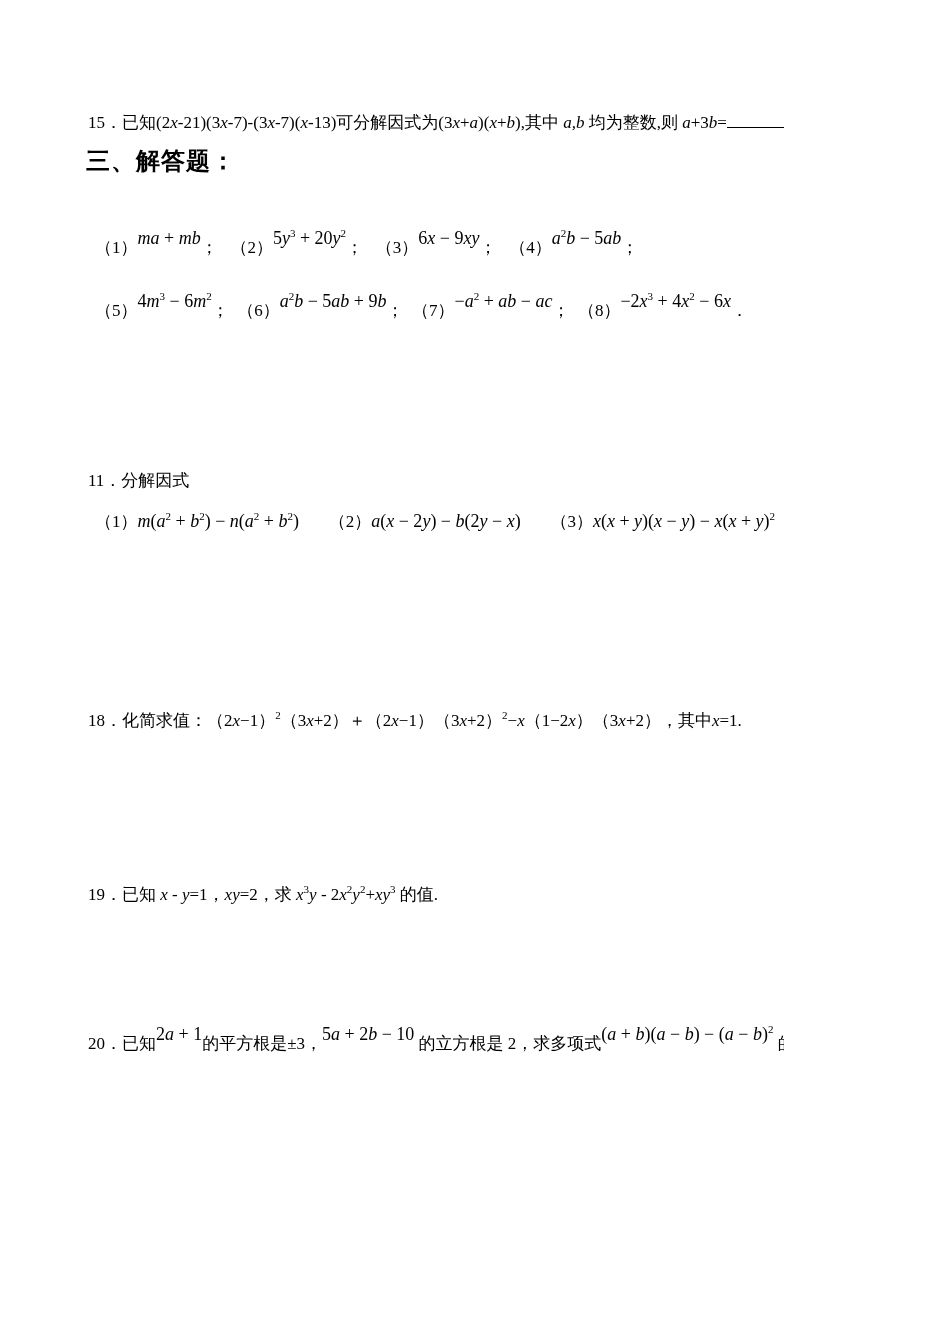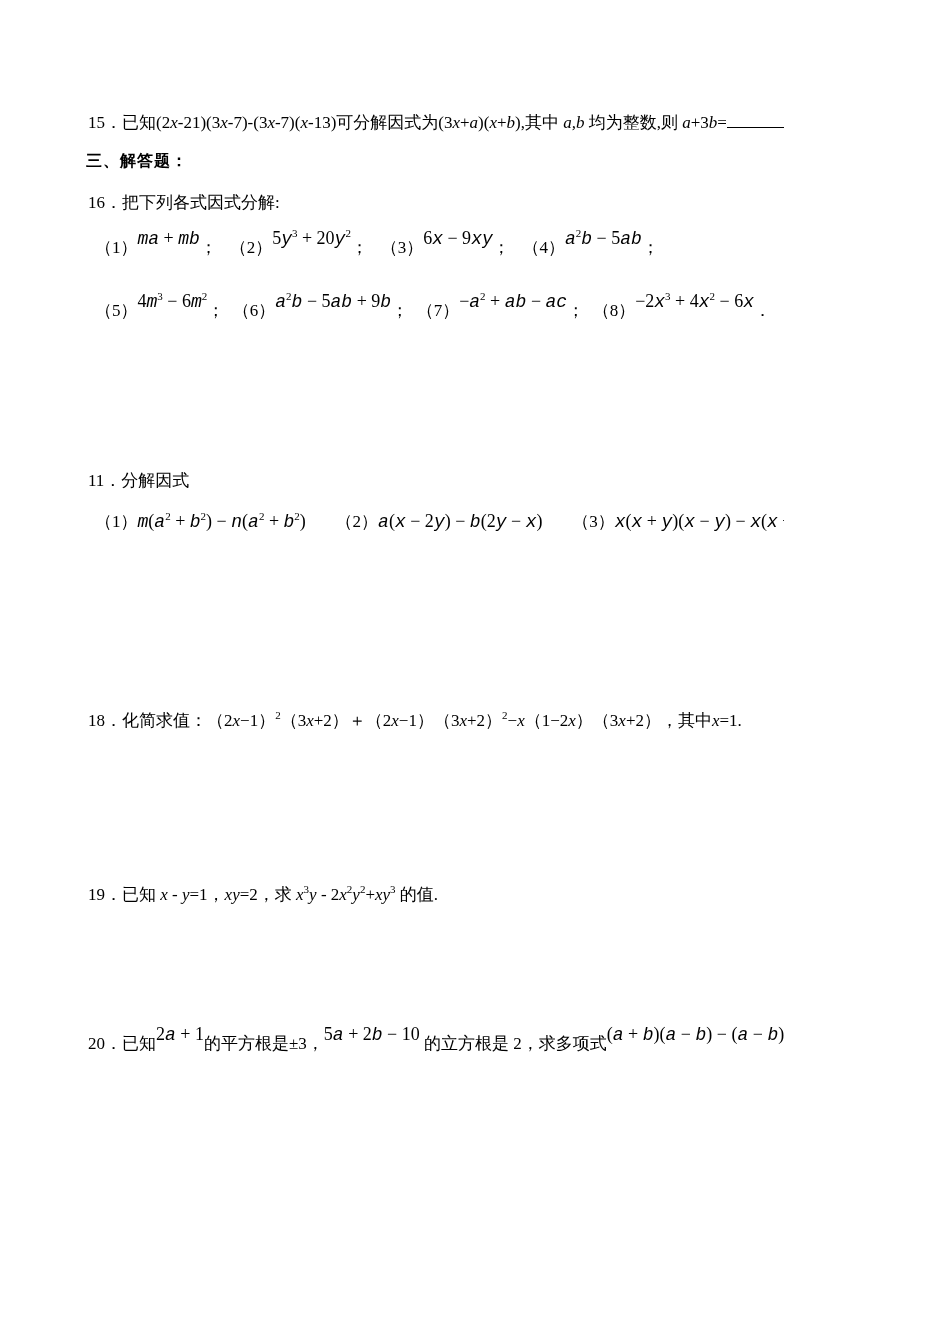--- a/index.html
+++ b/index.html
@@ -13,49 +13,48 @@
   .line{
     position:absolute;
     white-space:nowrap;
     font-size:17px;
     line-height:30px;
     color:#000;
   }
   .heading{
     font-family:"Liberation Sans","DejaVu Sans",sans-serif;
     font-weight:700;
-    font-size:16px;
+    font-size:24px;
     letter-spacing:1px;
   }
   
   .seg-n{font-style:normal;}
   .seg-i{font-style:italic;font-family:"Liberation Serif","DejaVu Serif",serif;}
   .seg-sup{vertical-align:super;font-size:11px;line-height:0;}
   .seg-m{font-family:"Liberation Serif","DejaVu Serif",serif;font-size:18px;}
-  .seg-mi{font-family:Liberation Mono, monospace;font-style:italic;font-size:18px;}
+  .seg-mi{font-family:Liberation Serif, serif;font-style:italic;font-size:18px;}
   .seg-msup{font-family:"Liberation Serif","DejaVu Serif",serif;vertical-align:super;font-size:11px;line-height:0;}
   
   .raise .seg-m,.raise .seg-mi,.raise .seg-msup{position:relative;top:-9px;}
   .seg-blank{
     display:inline-block;
     width:86px;height:1.05em;
     border-bottom:1.4px solid #000;
     vertical-align:baseline;
   }
 </style>
 </head>
 <body>
 
 <div class="page">
 
   <div class="line" style="left:88px;top:108px"><span class="seg-n">15．已知(2</span><span class="seg-i">x</span><span class="seg-n">-21)(3</span><span class="seg-i">x</span><span class="seg-n">-7)-(3</span><span class="seg-i">x</span><span class="seg-n">-7)(</span><span class="seg-i">x</span><span class="seg-n">-13)可分解因式为(3</span><span class="seg-i">x</span><span class="seg-n">+</span><span class="seg-i">a</span><span class="seg-n">)(</span><span class="seg-i">x</span><span class="seg-n">+</span><span class="seg-i">b</span><span class="seg-n">),其中 </span><span class="seg-i">a,b</span><span class="seg-n"> 均为整数,则 </span><span class="seg-i">a</span><span class="seg-n">+3</span><span class="seg-i">b</span><span class="seg-n">=</span><span class="seg-blank"></span><span class="seg-n">。</span></div>
 
   <div class="line heading" style="left:86px;top:146px">三、解答题：</div>
 
-  <div class="line" style="left:88px;top:188px"><span class="seg-n">16．把下列各式因式分解:</span></div>
 
   <div class="line raise" style="left:95px;top:232px"><span class="seg-n">（1）</span><span class="seg-mi">ma</span><span class="seg-m"> + </span><span class="seg-mi">mb</span><span class="seg-n">；&nbsp;&nbsp;&nbsp;</span><span class="seg-n">（2）</span><span class="seg-m">5</span><span class="seg-mi">y</span><span class="seg-msup">3</span><span class="seg-m"> + 20</span><span class="seg-mi">y</span><span class="seg-msup">2</span><span class="seg-n">；&nbsp;&nbsp;&nbsp;</span><span class="seg-n">（3）</span><span class="seg-m">6</span><span class="seg-mi">x</span><span class="seg-m"> − 9</span><span class="seg-mi">xy</span><span class="seg-n">；&nbsp;&nbsp;&nbsp;</span><span class="seg-n">（4）</span><span class="seg-mi">a</span><span class="seg-msup">2</span><span class="seg-mi">b</span><span class="seg-m"> − 5</span><span class="seg-mi">ab</span><span class="seg-n">；</span></div>
 
   <div class="line raise" style="left:95px;top:295px"><span class="seg-n">（5）</span><span class="seg-m">4</span><span class="seg-mi">m</span><span class="seg-msup">3</span><span class="seg-m"> − 6</span><span class="seg-mi">m</span><span class="seg-msup">2</span><span class="seg-n">；&nbsp;&nbsp;</span><span class="seg-n">（6）</span><span class="seg-mi">a</span><span class="seg-msup">2</span><span class="seg-mi">b</span><span class="seg-m"> − 5</span><span class="seg-mi">ab</span><span class="seg-m"> + 9</span><span class="seg-mi">b</span><span class="seg-n">；&nbsp;&nbsp;</span><span class="seg-n">（7）</span><span class="seg-m">−</span><span class="seg-mi">a</span><span class="seg-msup">2</span><span class="seg-m"> + </span><span class="seg-mi">ab</span><span class="seg-m"> − </span><span class="seg-mi">ac</span><span class="seg-n">；&nbsp;&nbsp;</span><span class="seg-n">（8）</span><span class="seg-m">−2</span><span class="seg-mi">x</span><span class="seg-msup">3</span><span class="seg-m"> + 4</span><span class="seg-mi">x</span><span class="seg-msup">2</span><span class="seg-m"> − 6</span><span class="seg-mi">x</span><span class="seg-n">．</span></div>
 
   <div class="line" style="left:88px;top:466px"><span class="seg-n">11．分解因式</span></div>
 
   <div class="line" style="left:95px;top:506px"><span class="seg-n">（1）</span><span class="seg-mi">m</span><span class="seg-m">(</span><span class="seg-mi">a</span><span class="seg-msup">2</span><span class="seg-m"> + </span><span class="seg-mi">b</span><span class="seg-msup">2</span><span class="seg-m">) − </span><span class="seg-mi">n</span><span class="seg-m">(</span><span class="seg-mi">a</span><span class="seg-msup">2</span><span class="seg-m"> + </span><span class="seg-mi">b</span><span class="seg-msup">2</span><span class="seg-m">)</span><span class="seg-n">&nbsp;&nbsp;&nbsp;&nbsp;&nbsp;&nbsp;&nbsp;</span><span class="seg-n">（2）</span><span class="seg-mi">a</span><span class="seg-m">(</span><span class="seg-mi">x</span><span class="seg-m"> − 2</span><span class="seg-mi">y</span><span class="seg-m">) − </span><span class="seg-mi">b</span><span class="seg-m">(2</span><span class="seg-mi">y</span><span class="seg-m"> − </span><span class="seg-mi">x</span><span class="seg-m">)</span><span class="seg-n">&nbsp;&nbsp;&nbsp;&nbsp;&nbsp;&nbsp;&nbsp;</span><span class="seg-n">（3）</span><span class="seg-mi">x</span><span class="seg-m">(</span><span class="seg-mi">x</span><span class="seg-m"> + </span><span class="seg-mi">y</span><span class="seg-m">)(</span><span class="seg-mi">x</span><span class="seg-m"> − </span><span class="seg-mi">y</span><span class="seg-m">) − </span><span class="seg-mi">x</span><span class="seg-m">(</span><span class="seg-mi">x</span><span class="seg-m"> + </span><span class="seg-mi">y</span><span class="seg-m">)</span><span class="seg-msup">2</span></div>
 
   <div class="line" style="left:88px;top:706px"><span class="seg-n">18．化简求值：（2</span><span class="seg-i">x</span><span class="seg-n">−1）</span><span class="seg-sup">2</span><span class="seg-n">（3</span><span class="seg-i">x</span><span class="seg-n">+2）＋（2</span><span class="seg-i">x</span><span class="seg-n">−1）（3</span><span class="seg-i">x</span><span class="seg-n">+2）</span><span class="seg-sup">2</span><span class="seg-n">−</span><span class="seg-i">x</span><span class="seg-n">（1−2</span><span class="seg-i">x</span><span class="seg-n">）（3</span><span class="seg-i">x</span><span class="seg-n">+2），其中</span><span class="seg-i">x</span><span class="seg-n">=1.</span></div>

